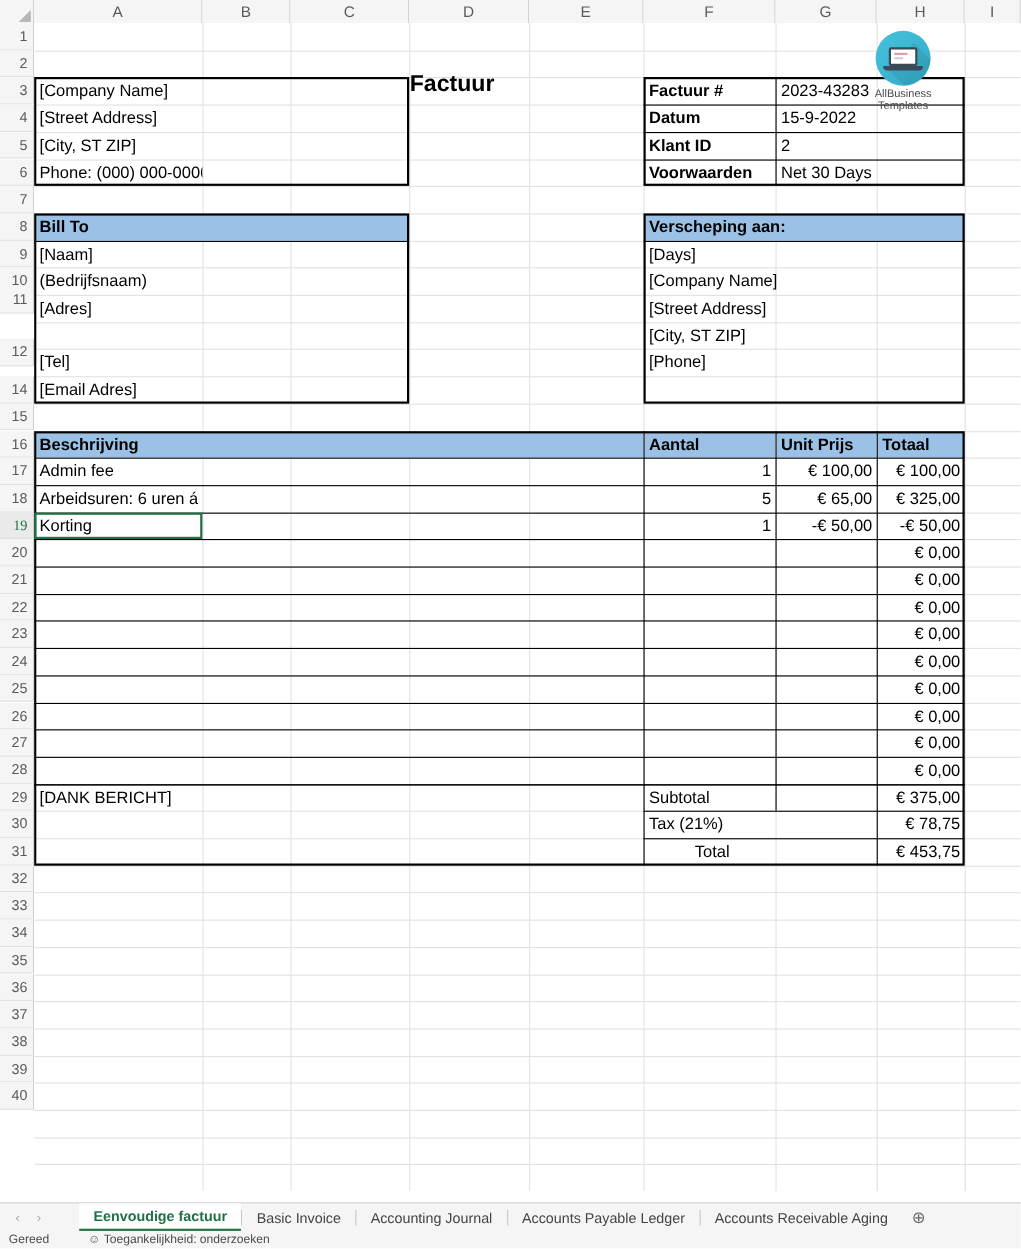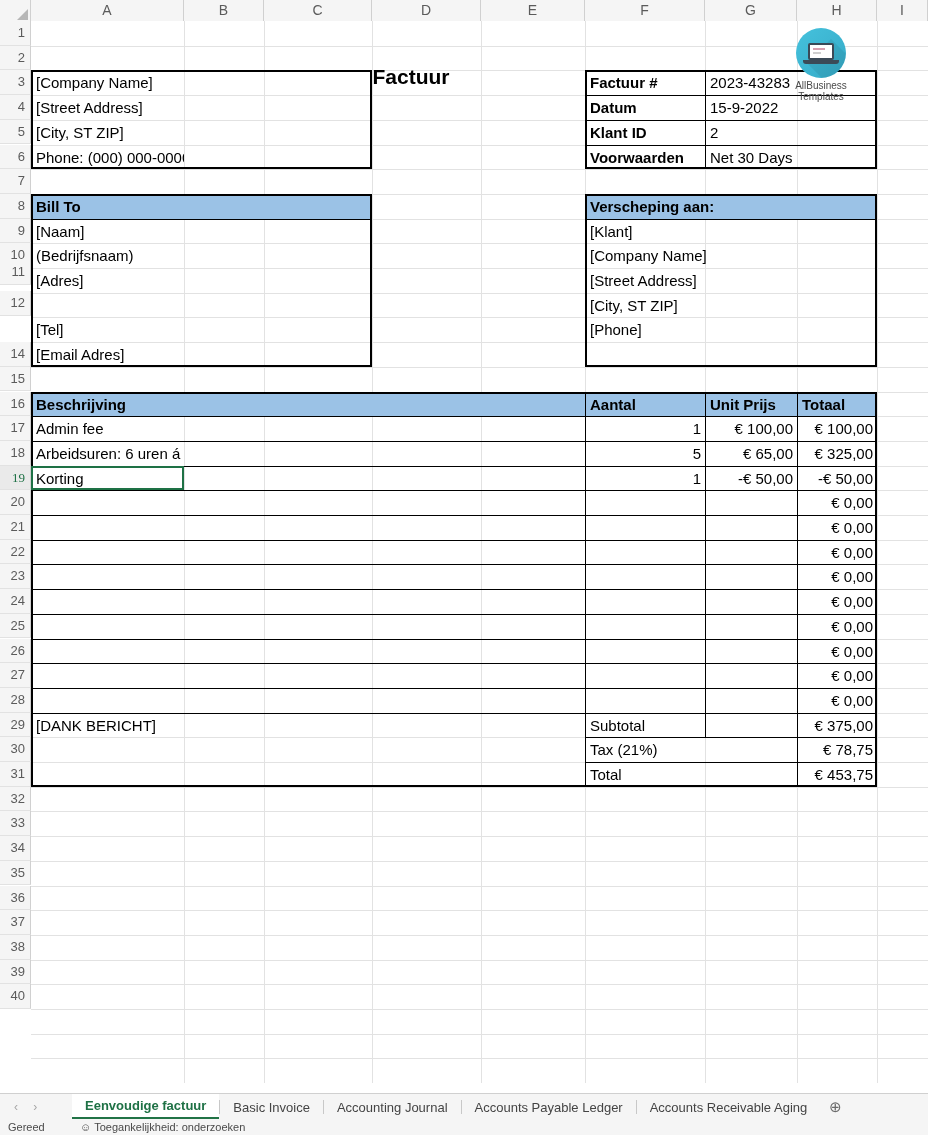--- a/index.html
+++ b/index.html
@@ -285,21 +285,21 @@
       <div class="rowhead" style="top: 45.7px; height: 24.7px;">2</div>
       <div class="rowhead" style="top: 70.4px; height: 24.7px;">3</div>
       <div class="rowhead" style="top: 95.1px; height: 24.7px;">4</div>
       <div class="rowhead" style="top: 119.8px; height: 24.7px;">5</div>
       <div class="rowhead" style="top: 144.5px; height: 24.7px;">6</div>
       <div class="rowhead" style="top: 169.2px; height: 24.7px;">7</div>
       <div class="rowhead" style="top: 193.9px; height: 24.7px;">8</div>
       <div class="rowhead" style="top: 218.6px; height: 24.7px;">9</div>
       <div class="rowhead" style="top: 243.3px; height: 24.7px;">10</div>
       <div class="rowhead" style="top: 260px; height: 24.7px;">11</div>
-      <div class="rowhead" style="top: 291px; height: 24.7px;">12</div>
+      <div class="rowhead" style="top: 308px; height: 24.7px;">12</div>
       <div class="rowhead" style="top: 317.4px; height: 24.7px; margin-left: 36px;">13</div>
       <div class="rowhead" style="top: 342.1px; height: 24.7px;">14</div>
       <div class="rowhead" style="top: 366.8px; height: 24.7px;">15</div>
       <div class="rowhead" style="top: 391.5px; height: 24.7px;">16</div>
       <div class="rowhead" style="top: 416.2px; height: 24.7px;">17</div>
       <div class="rowhead" style="top: 440.9px; height: 24.7px;">18</div>
       <div class="rowhead selected" style="top: 465.6px; height: 24.7px; font-family: Liberation Serif, serif;">19</div>
       <div class="rowhead" style="top: 490.3px; height: 24.7px;">20</div>
       <div class="rowhead" style="top: 515px; height: 24.7px;">21</div>
       <div class="rowhead" style="top: 539.7px; height: 24.7px;">22</div>
@@ -390,21 +390,21 @@
         <div class="cell pad bold" style="left: 555px; width: 119px; top: 124.5px; height: 23.7px;">Voorwaarden</div>
         <div class="cell pad" style="left: 675px; width: 171px; top: 124.5px; height: 23.7px;">Net 30 Days</div>
         <div class="cell pad bold blue" style="left: 1px; width: 340px; top: 173.9px; height: 23.7px;">Bill To</div>
         <div class="cell pad" style="left: 1px; width: 152px; top: 198.6px; height: 23.7px;">[Naam]</div>
         <div class="cell pad" style="left: 1px; width: 152px; top: 223.3px; height: 23.7px;">(Bedrijfsnaam)</div>
         <div class="cell pad" style="left: 1px; width: 152px; top: 248px; height: 23.7px;">[Adres]</div>
         <div class="cell pad" style="left: 1px; width: 152px; top: 272.7px; height: 23.7px;"></div>
         <div class="cell pad" style="left: 1px; width: 152px; top: 297.4px; height: 23.7px;">[Tel]</div>
         <div class="cell pad" style="left: 1px; width: 152px; top: 322.1px; height: 23.7px;">[Email Adres]</div>
         <div class="cell pad bold blue" style="left: 555px; width: 291px; top: 173.9px; height: 23.7px;">Verscheping aan:</div>
-        <div class="cell pad" style="left: 555px; width: 291px; top: 198.6px; height: 23.7px;">[Klant]</div>
+        <div class="cell pad" style="left: 555px; width: 291px; top: 198.6px; height: 23.7px;">[Days]</div>
         <div class="cell pad" style="left: 555px; width: 291px; top: 223.3px; height: 23.7px;">[Company Name]</div>
         <div class="cell pad" style="left: 555px; width: 291px; top: 248px; height: 23.7px;">[Street Address]</div>
         <div class="cell pad" style="left: 555px; width: 291px; top: 272.7px; height: 23.7px;">[City, ST ZIP]</div>
         <div class="cell pad" style="left: 555px; width: 291px; top: 297.4px; height: 23.7px;">[Phone]</div>
         <div class="cell pad" style="left: 555px; width: 291px; top: 322.1px; height: 23.7px;"></div>
         <div class="cell pad bold blue" style="left: 1px; width: 553px; top: 371.5px; height: 23.7px;">Beschrijving</div>
         <div class="cell pad bold blue" style="left: 555px; width: 119px; top: 371.5px; height: 23.7px;">Aantal</div>
         <div class="cell pad bold blue" style="left: 675px; width: 91px; top: 371.5px; height: 23.7px;">Unit Prijs</div>
         <div class="cell pad bold blue" style="left: 767px; width: 79px; top: 371.5px; height: 23.7px;">Totaal</div>
         <div class="cell pad" style="left: 1px; width: 152px; top: 396.2px; height: 23.7px;">Admin fee</div>
@@ -453,21 +453,21 @@
         <div class="cell right" style="left: 767px; width: 79px; top: 643.2px; height: 23.7px;">€ 0,00</div>
         <div class="cell pad" style="left: 1px; width: 152px; top: 667.9px; height: 23.7px;"></div>
         <div class="cell right" style="left: 555px; width: 119px; top: 667.9px; height: 23.7px;"></div>
         <div class="cell right" style="left: 675px; width: 91px; top: 667.9px; height: 23.7px;"></div>
         <div class="cell right" style="left: 767px; width: 79px; top: 667.9px; height: 23.7px;">€ 0,00</div>
         <div class="cell pad" style="left: 1px; width: 152px; top: 692.6px; height: 23.7px;">[DANK BERICHT]</div>
         <div class="cell pad" style="left: 555px; width: 119px; top: 692.6px; height: 23.7px;">Subtotal</div>
         <div class="cell right" style="left: 675px; width: 171px; top: 692.6px; height: 23.7px;">€ 375,00</div>
         <div class="cell pad" style="left: 555px; width: 119px; top: 717.3px; height: 23.7px;">Tax (21%)</div>
         <div class="cell right" style="left: 675px; width: 171px; top: 717.3px; height: 23.7px;">€ 78,75</div>
-        <div class="cell pad" style="left: 555px; width: 119px; top: 742px; height: 23.7px;">Total</div>
+        <div class="cell pad" style="left: 555px; width: 119px; top: 742px; height: 23.7px; text-align: center;">Total</div>
         <div class="cell right" style="left: 675px; width: 171px; top: 742px; height: 23.7px;">€ 453,75</div>
       </div>
     <div id="borders">
         <div class="box" style="left: 0px; width: 341px; top: 49.4px; height: 98.8px;"></div>
         <div class="box" style="left: 554px; width: 292px; top: 49.4px; height: 98.8px;"></div>
         <div class="vline" style="left: 674px; top: 49.4px; height: 98.8px; width: 1px;"></div>
         <div class="hline" style="left: 554px; width: 292px; top: 74.1px; height: 1px;"></div>
         <div class="hline" style="left: 554px; width: 292px; top: 98.8px; height: 1px;"></div>
         <div class="hline" style="left: 554px; width: 292px; top: 123.5px; height: 1px;"></div>
         <div class="box" style="left: 0px; width: 341px; top: 172.9px; height: 172.9px;"></div>

